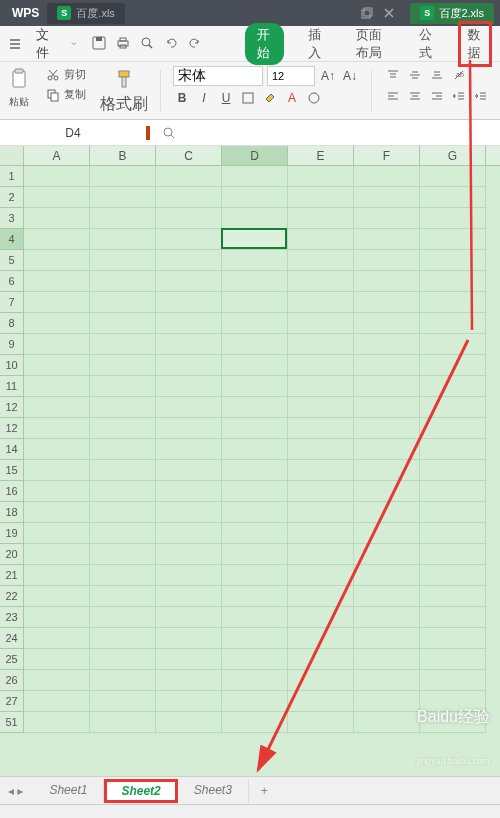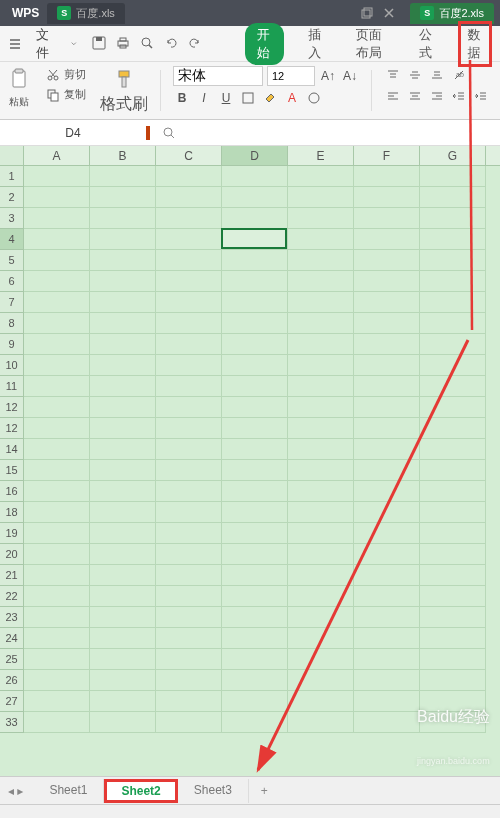--- a/index.html
+++ b/index.html
@@ -50,21 +50,21 @@
 .rows { position: relative; }
 .row { display: flex; height: 21px; }
 .row-h { width: 24px; background: #d8ecd8; border-right: 1px solid #a8c8a8; border-bottom: 1px solid #a8c8a8; text-align: center; font-size: 11px; color: #555; line-height: 21px; }
 .row-h.sel { background: #b8dab8; }
 .cell { flex: 0 0 66px; border-right: 1px solid #b8d8b8; border-bottom: 1px solid #b8d8b8; background: #d4edd4; }
 .sel-box { position: absolute; border: 2px solid #1a7a3a; background: rgba(255,255,255,0.2); pointer-events: none; }
 
 
 .sheet-bar { height: 28px; background: #f0f0f0; border-top: 1px solid #ccc; display: flex; align-items: center; padding: 0 8px; gap: 0; font-size: 12px; }
 .nav-arrows { color: #888; margin-right: 10px; }
-.sheet-tab { padding: 4px 16px; color: #777; cursor: pointer; border-right: 1px solid #ddd; }
+.sheet-tab { padding: 4px 16px; color: #777; cursor: pointer; border-right: 1px solid #ddd; font-style: italic; }
 .sheet-tab.active { background: #fff; color: #1a9e52; font-weight: 600; border: 3px solid #e53935; padding: 2px 14px; }
 .add-sheet { padding: 4px 12px; color: #888; }
 
 
 .status-bar { height: 22px; background: #f0f0f0; border-top: 1px solid #ccc; }
 
 
 .arrow-svg { position: absolute; left: 0; top: 0; pointer-events: none; }
 
 
@@ -556,21 +556,21 @@
         <div class="row-h">27</div>
         <div class="cell"></div>
         <div class="cell"></div>
         <div class="cell"></div>
         <div class="cell"></div>
         <div class="cell"></div>
         <div class="cell"></div>
         <div class="cell"></div>
       </div>
       <div class="row">
-        <div class="row-h">33</div>
+        <div class="row-h">51</div>
         <div class="cell"></div>
         <div class="cell"></div>
         <div class="cell"></div>
         <div class="cell"></div>
         <div class="cell"></div>
         <div class="cell"></div>
         <div class="cell"></div>
       </div>
     </div>
   <div class="sel-box" id="sel-box" style="left: 221px; top: 82px; width: 66px; height: 21px;"></div>

